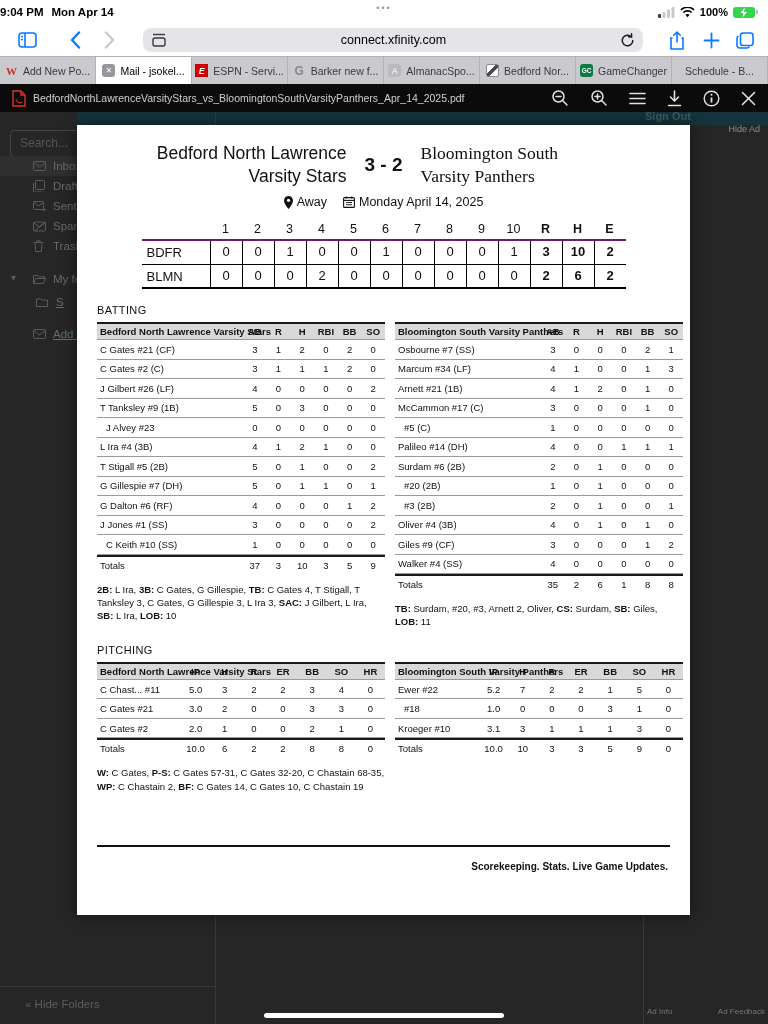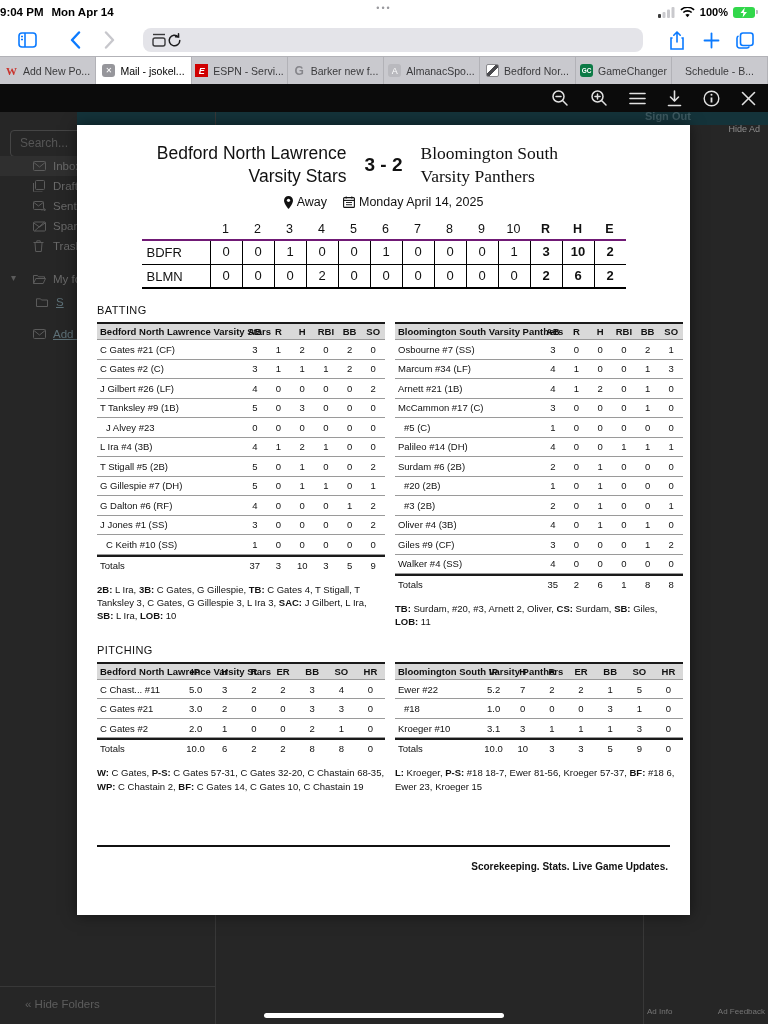--- a/index.html
+++ b/index.html
@@ -162,20 +162,21 @@
         <polyline points="2,1.5 9,9 2,16.5"></polyline>
       </svg>
   </span>
   <div class="addr-pill">
     <span>
       <svg width="16" height="14" viewBox="0 0 16 14" fill="none" stroke="#3a3a3c" stroke-width="1.4">
           <line x1="2" y1="1.5" x2="14" y2="1.5"></line>
           <rect x="2" y="5" width="12" height="8" rx="2"></rect>
         </svg>
     </span>
+    <span class="addr-url">connect.xfinity.com</span>
     <span>
       <svg width="15" height="15" viewBox="0 0 15 15" fill="none" stroke="#1c1c1e" stroke-width="1.5" stroke-linecap="round">
           <path d="M12.8 7.5 a5.3 5.3 0 1 1 -1.6 -3.8"></path>
           <polyline points="11.5,0.8 11.6,3.9 8.5,3.8" fill="none"></polyline>
         </svg>
     </span>
   </div>
   <div class="bt-right">
     <span class="bt-icon">
       <svg width="16" height="19" viewBox="0 0 16 19" fill="none" stroke="#0a7aff" stroke-width="1.6" stroke-linecap="round" stroke-linejoin="round">
@@ -227,20 +228,30 @@
     <div class="tab">
       <span class="favicon fav-gamechanger">GC</span>
       <span>GameChanger</span>
     </div>
     <div class="tab">
       <span>Schedule - B...</span>
     </div>
   </div>
 
 <div class="pdf-toolbar">
+  <div class="pdf-file">
+    <span>
+      <svg width="14" height="17" viewBox="0 0 14 17" fill="none" stroke="#d9342b" stroke-width="1.4">
+          <path d="M1 1 h8 l4 4 v11 h-12 z"></path>
+          <path d="M9 1 v4 h4"></path>
+          <path d="M4 9 c0 3 4 5 6 3" stroke-width="1.1"></path>
+        </svg>
+    </span>
+    <span>BedfordNorthLawrenceVarsityStars_vs_BloomingtonSouthVarsityPanthers_Apr_14_2025.pdf</span>
+  </div>
   <div class="pdf-icons">
     <span>
       <svg width="18" height="18" viewBox="0 0 18 18" fill="none" stroke="#e2e2e2" stroke-width="1.5" stroke-linecap="round">
           <circle cx="7.5" cy="7.5" r="5.5"></circle>
           <line x1="11.8" y1="11.8" x2="16" y2="16"></line>
           <line x1="5" y1="7.5" x2="10" y2="7.5"></line>
         </svg>
     </span>
     <span>
       <svg width="18" height="18" viewBox="0 0 18 18" fill="none" stroke="#e2e2e2" stroke-width="1.5" stroke-linecap="round">
@@ -821,21 +832,20 @@
             <div class="st-name">Totals</div>
             <div class="st-cell">10.0</div>
             <div class="st-cell">10</div>
             <div class="st-cell">3</div>
             <div class="st-cell">3</div>
             <div class="st-cell">5</div>
             <div class="st-cell">9</div>
             <div class="st-cell">0</div>
           </div>
         </div>
-      <div class="note" id="pit-home-note"><b>L:</b><span> Kroeger, </span><b>P-S:</b><span> #18 18-7, Ewer 81-56, Kroeger 57-37, </span><b>BF:</b><span> #18 6, Ewer 23, Kroeger 15</span></div>
     </div>
   </div>
 
   <div class="page-footer-line"></div>
   <div class="page-tagline">Scorekeeping. Stats. Live Game Updates.</div>
 </div>
 
 <div class="home-indicator"></div>
 
 </body></html>

